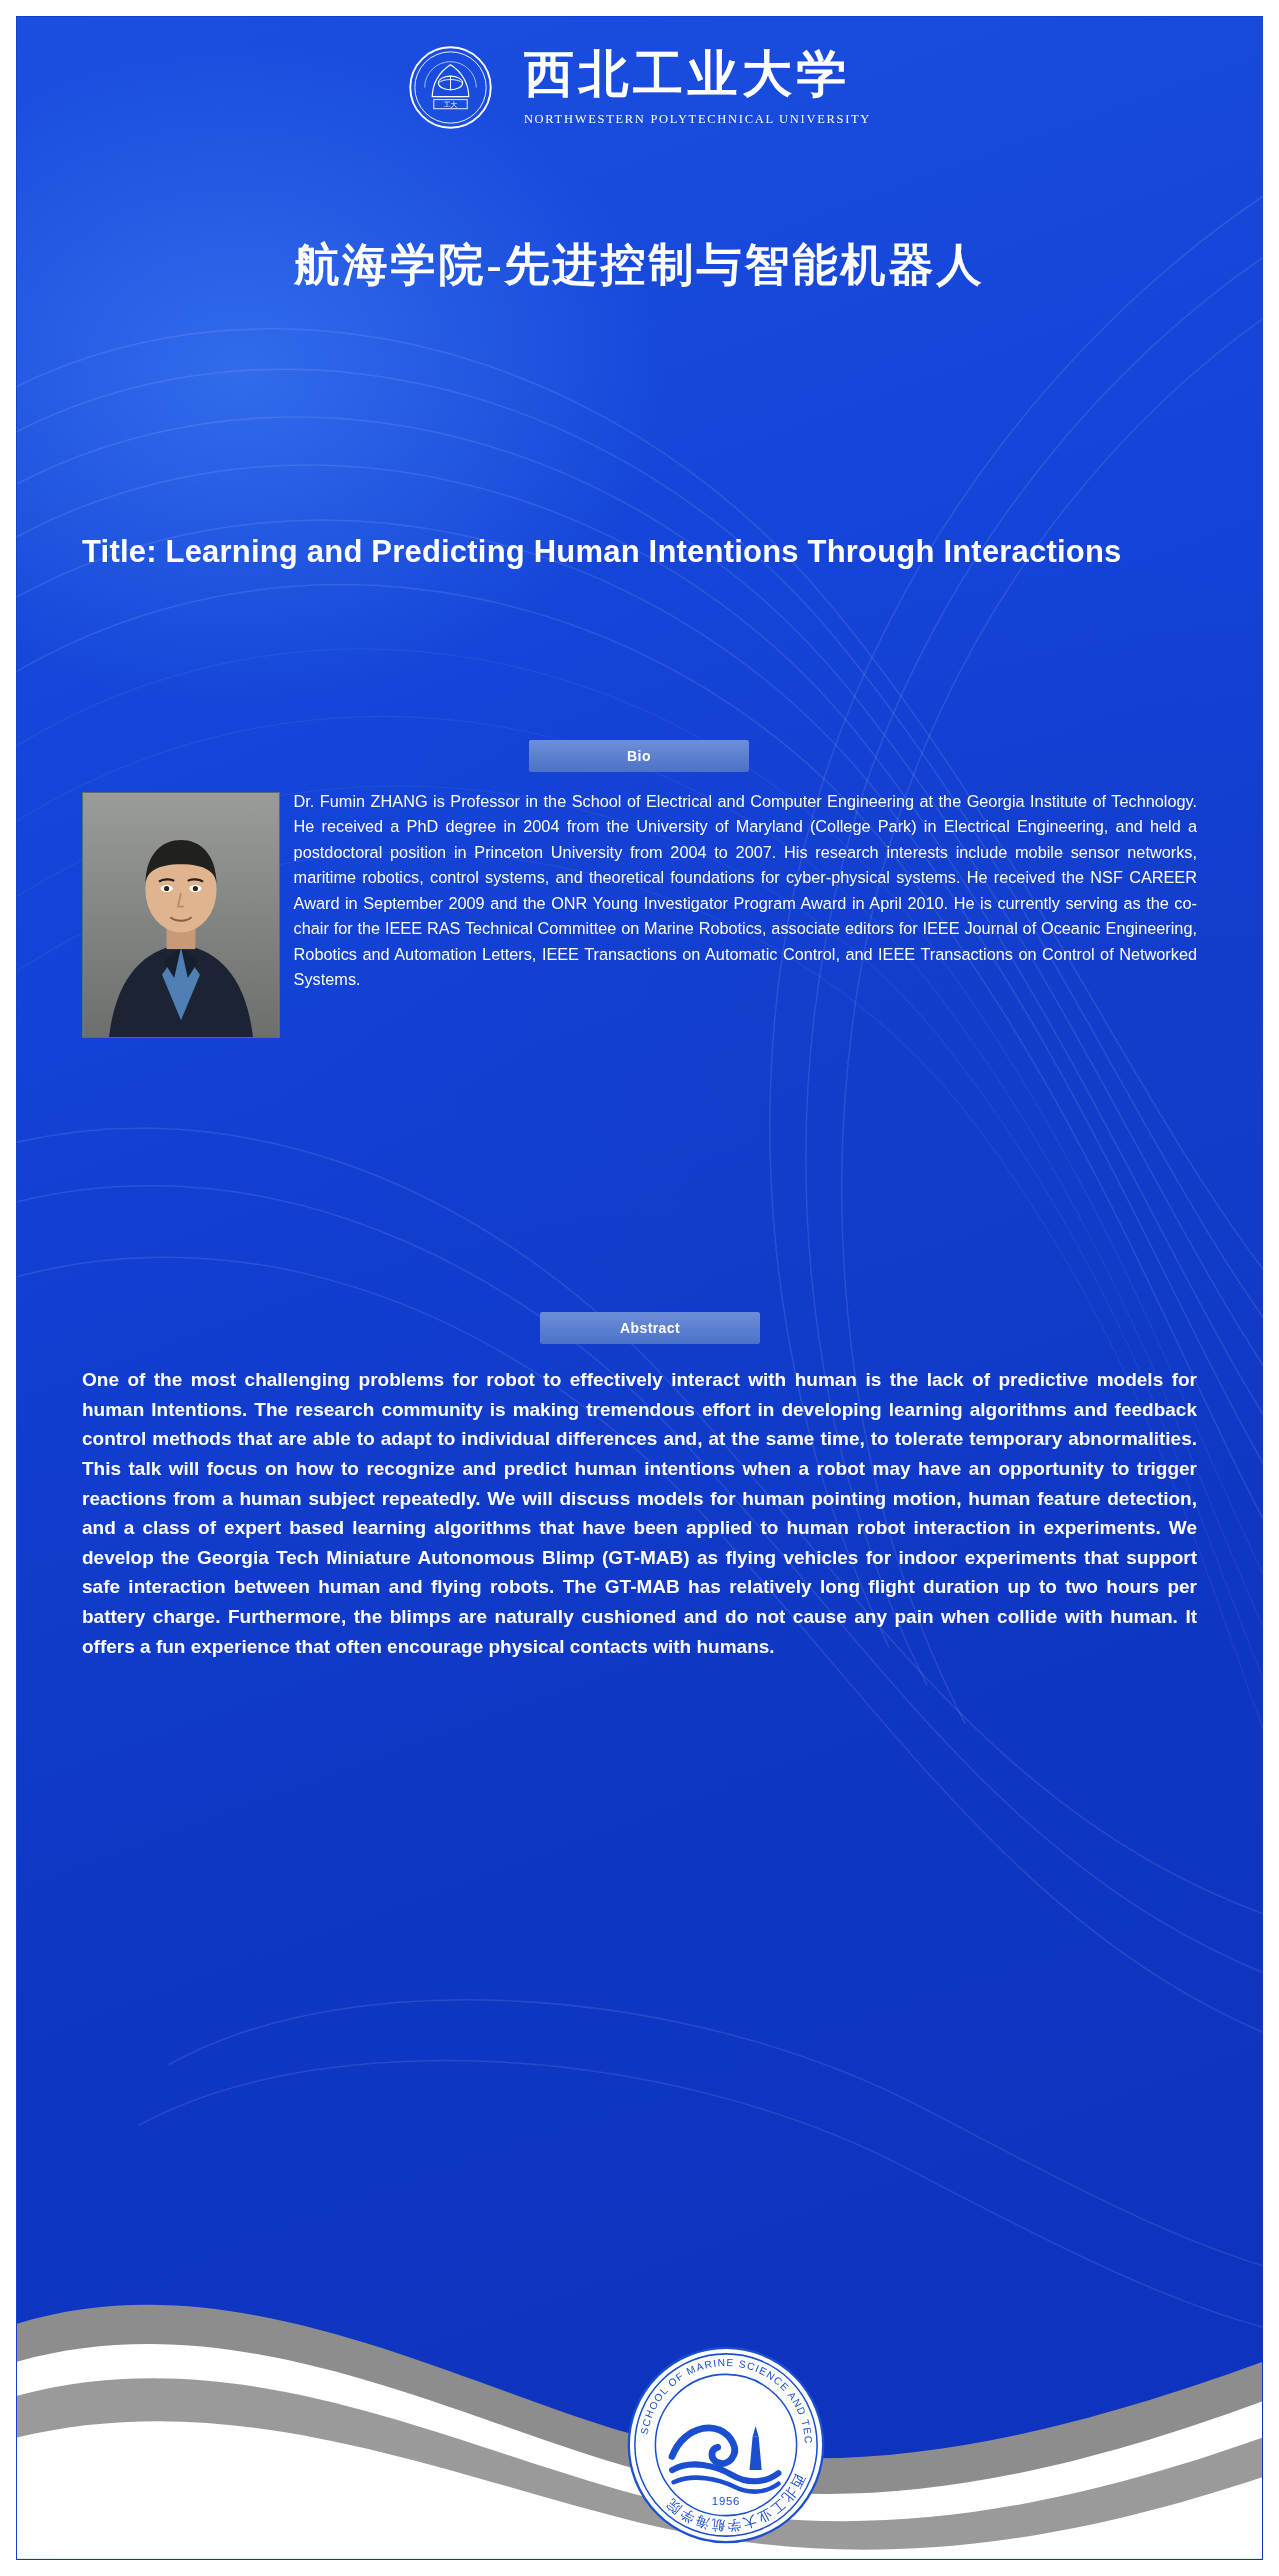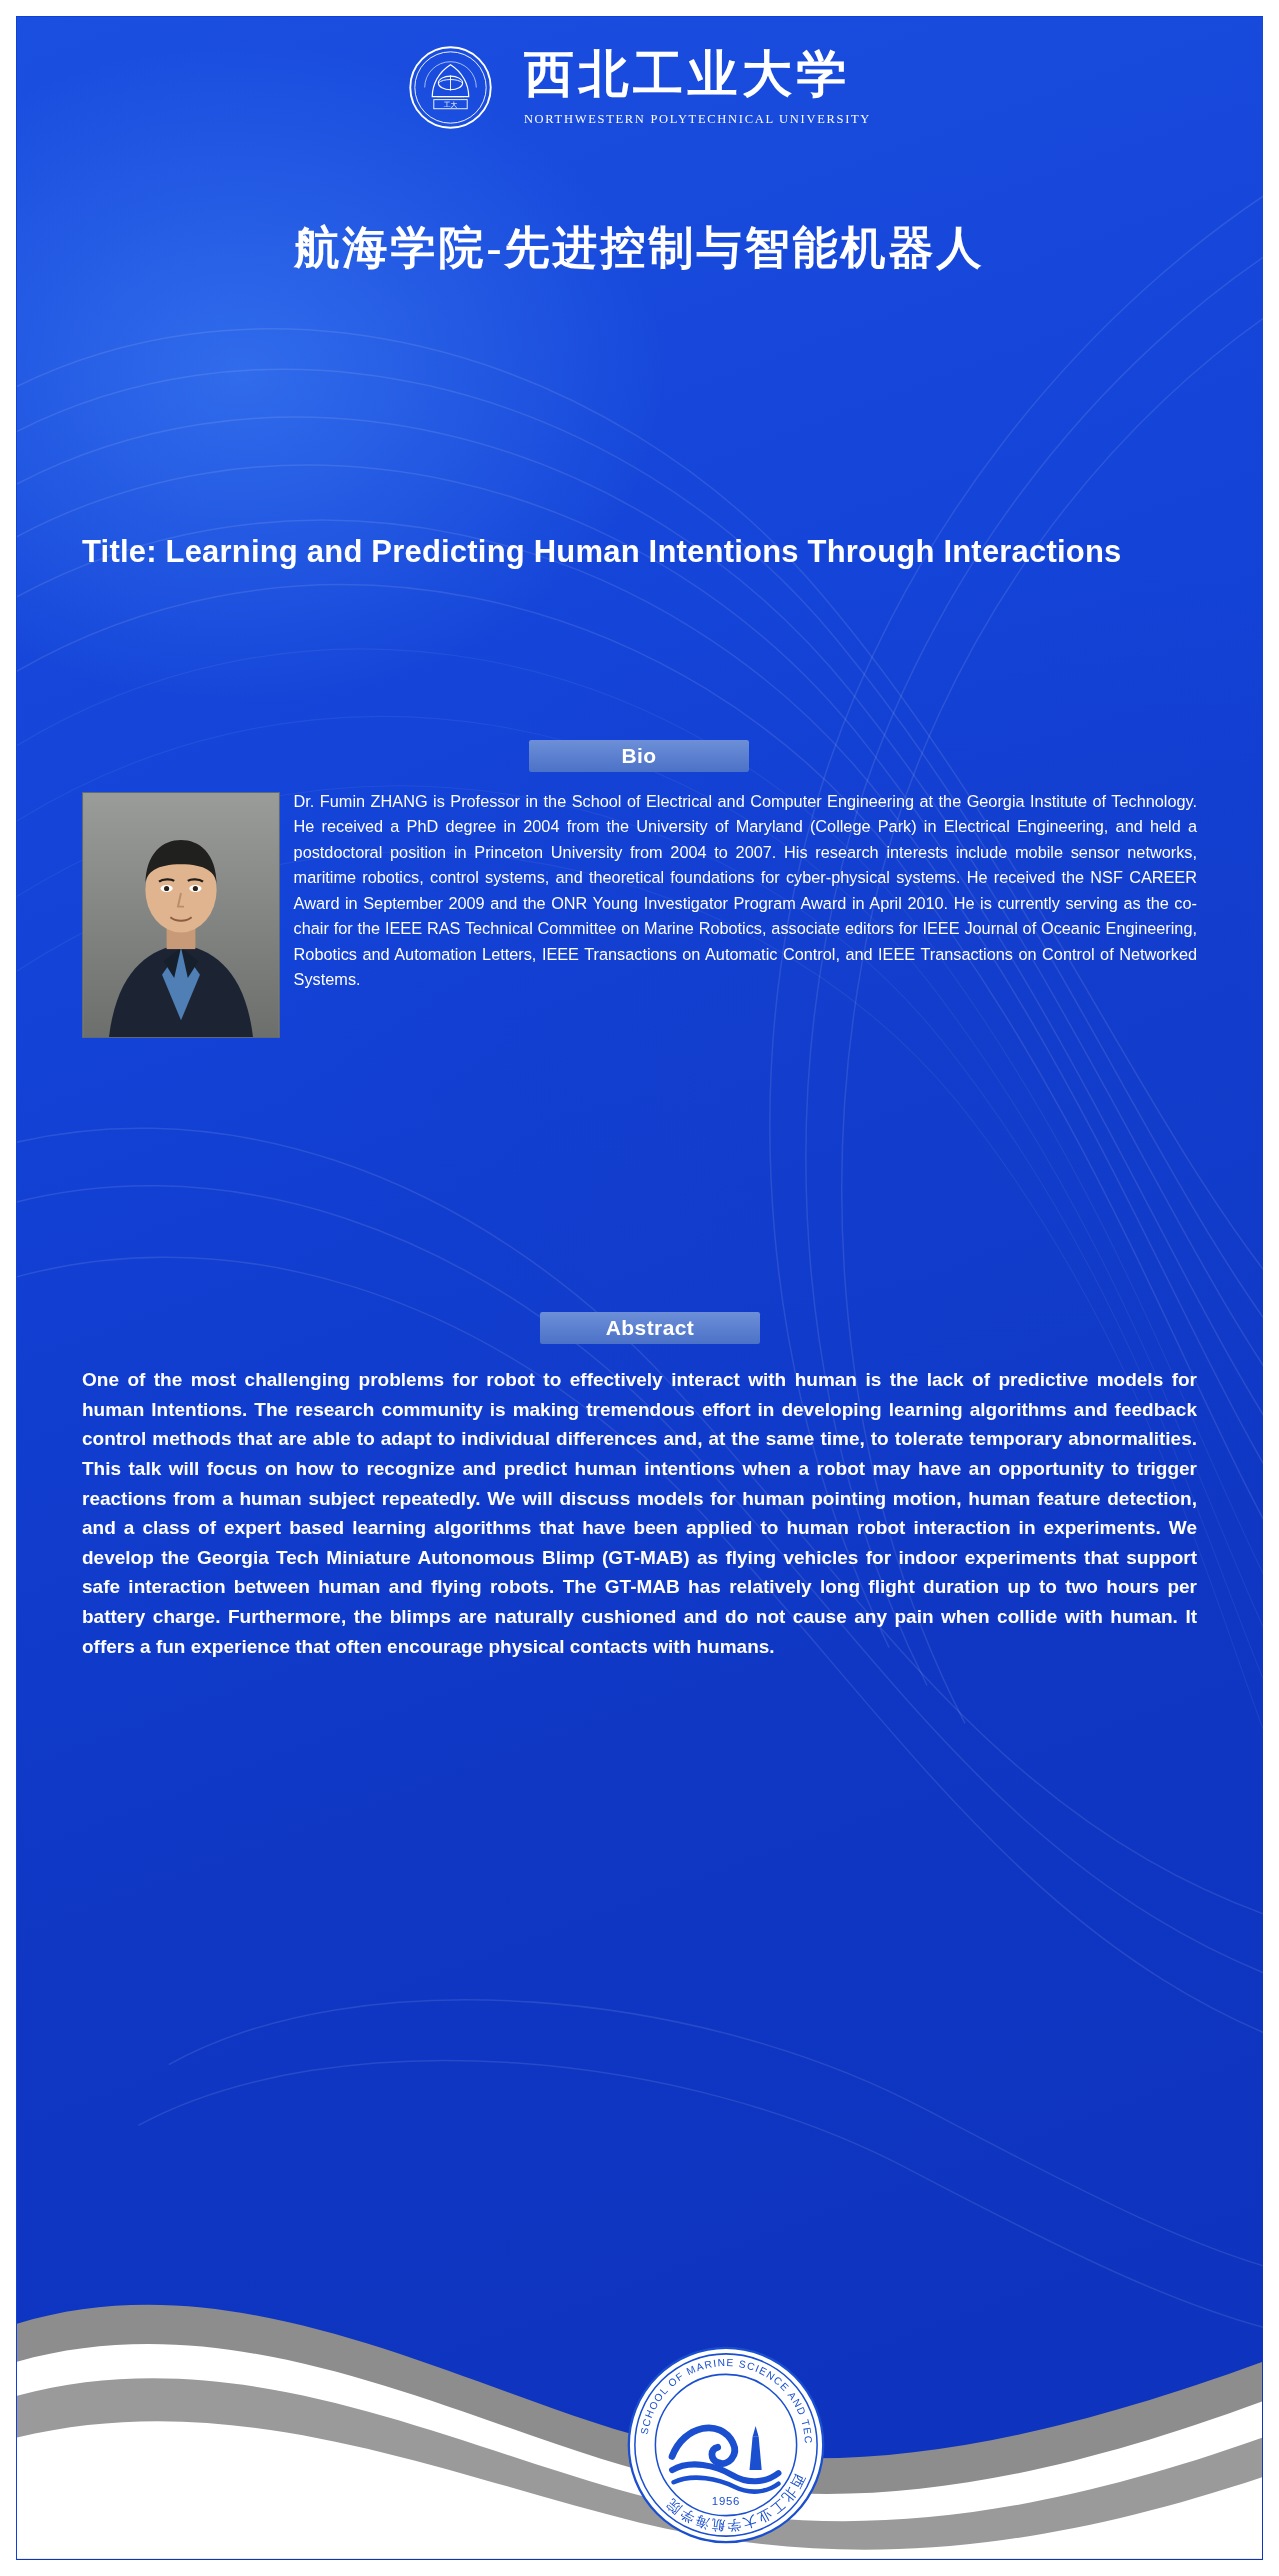--- a/index.html
+++ b/index.html
@@ -80,21 +80,21 @@
     font-size: 12.5px;
     letter-spacing: 1.7px;
     margin-top: 11px;
     white-space: nowrap;
   }
 
   
   .title-cn1 {
     position: absolute;
     left: 0; right: 0;
-    top: 218px;
+    top: 235px;
     text-align: center;
     color: #ffffff;
     font-family: "Liberation Serif", serif;
     font-weight: bold;
     font-size: 45px;
     letter-spacing: 3px;
     z-index: 20;
   }
   .title-cn2 {
     position: absolute;
@@ -122,21 +122,21 @@
   }
 
   
   .pill {
     position: absolute;
     width: 220px;
     height: 32px;
     background: linear-gradient(180deg, #6d8fd8 0%, #4c72c8 100%);
     border-radius: 2.3px;
     color: #ffffff;
-    font-size: 21px;
+    font-size: 14px;
     font-weight: bold;
     display: flex;
     align-items: center;
     justify-content: center;
     letter-spacing: 0.4px;
     z-index: 20;
   }
   .pill-bio { left: 529px; top: 740px; }
   .pill-abstract { left: 540px; top: 1312px; }
 

